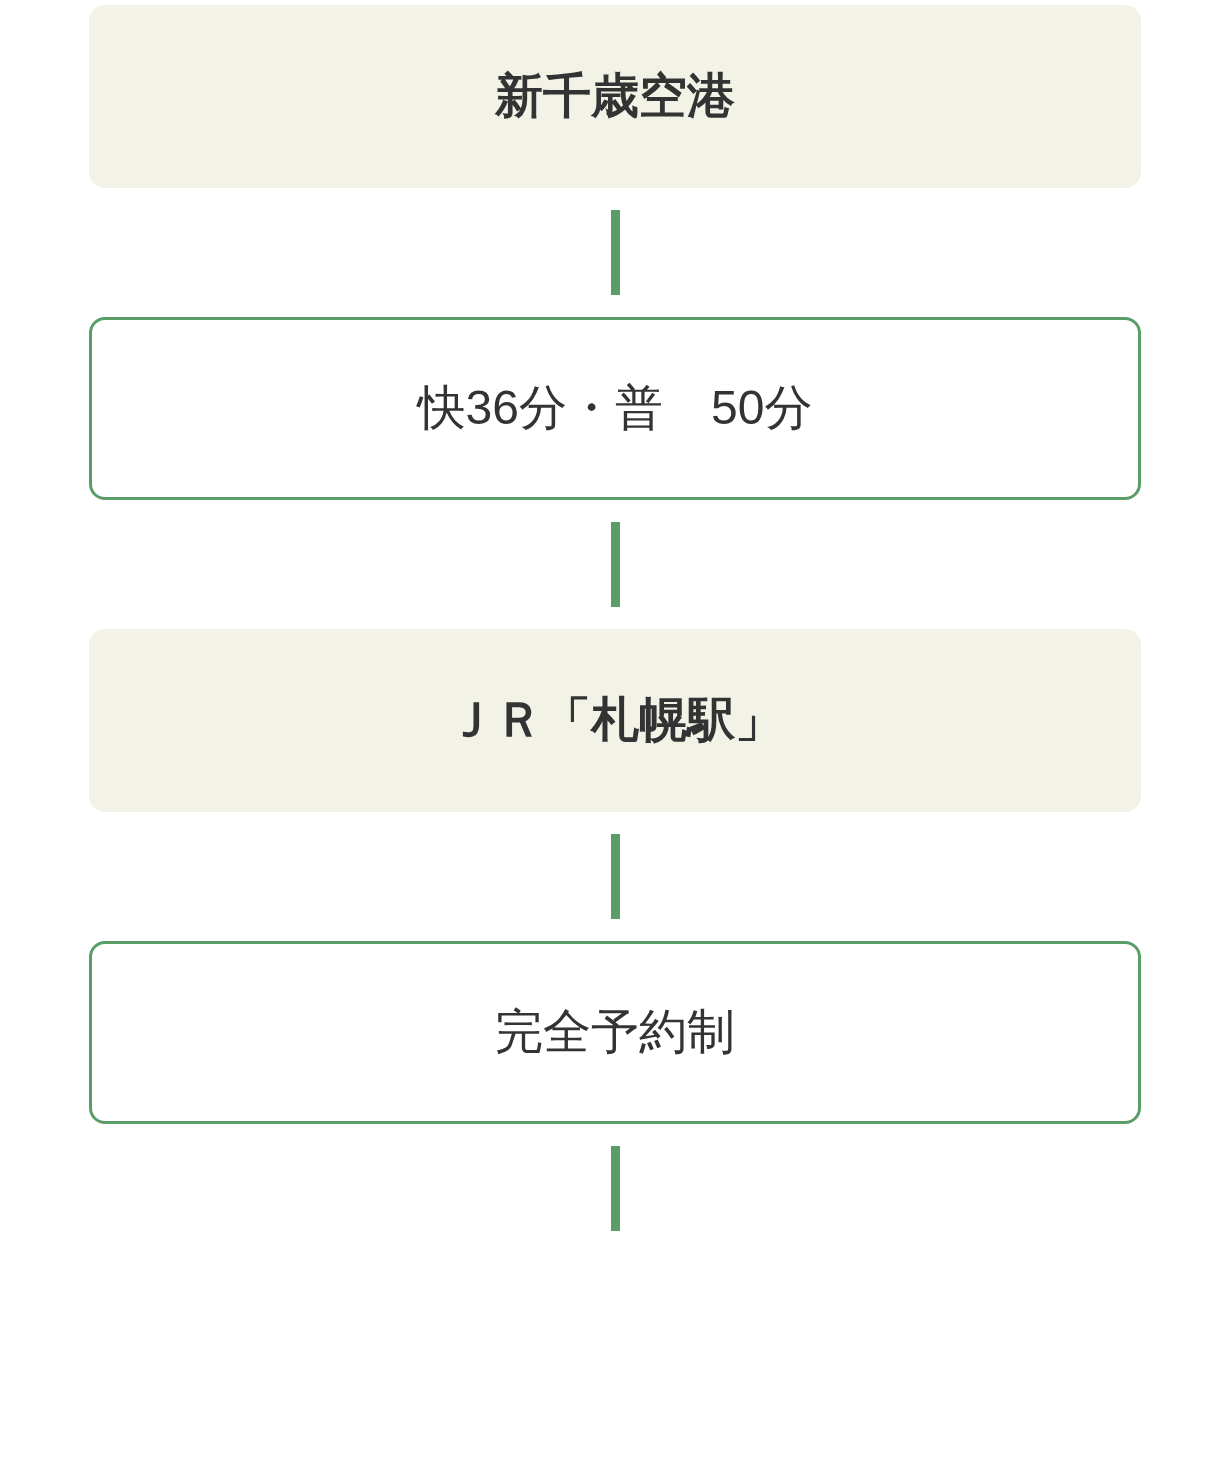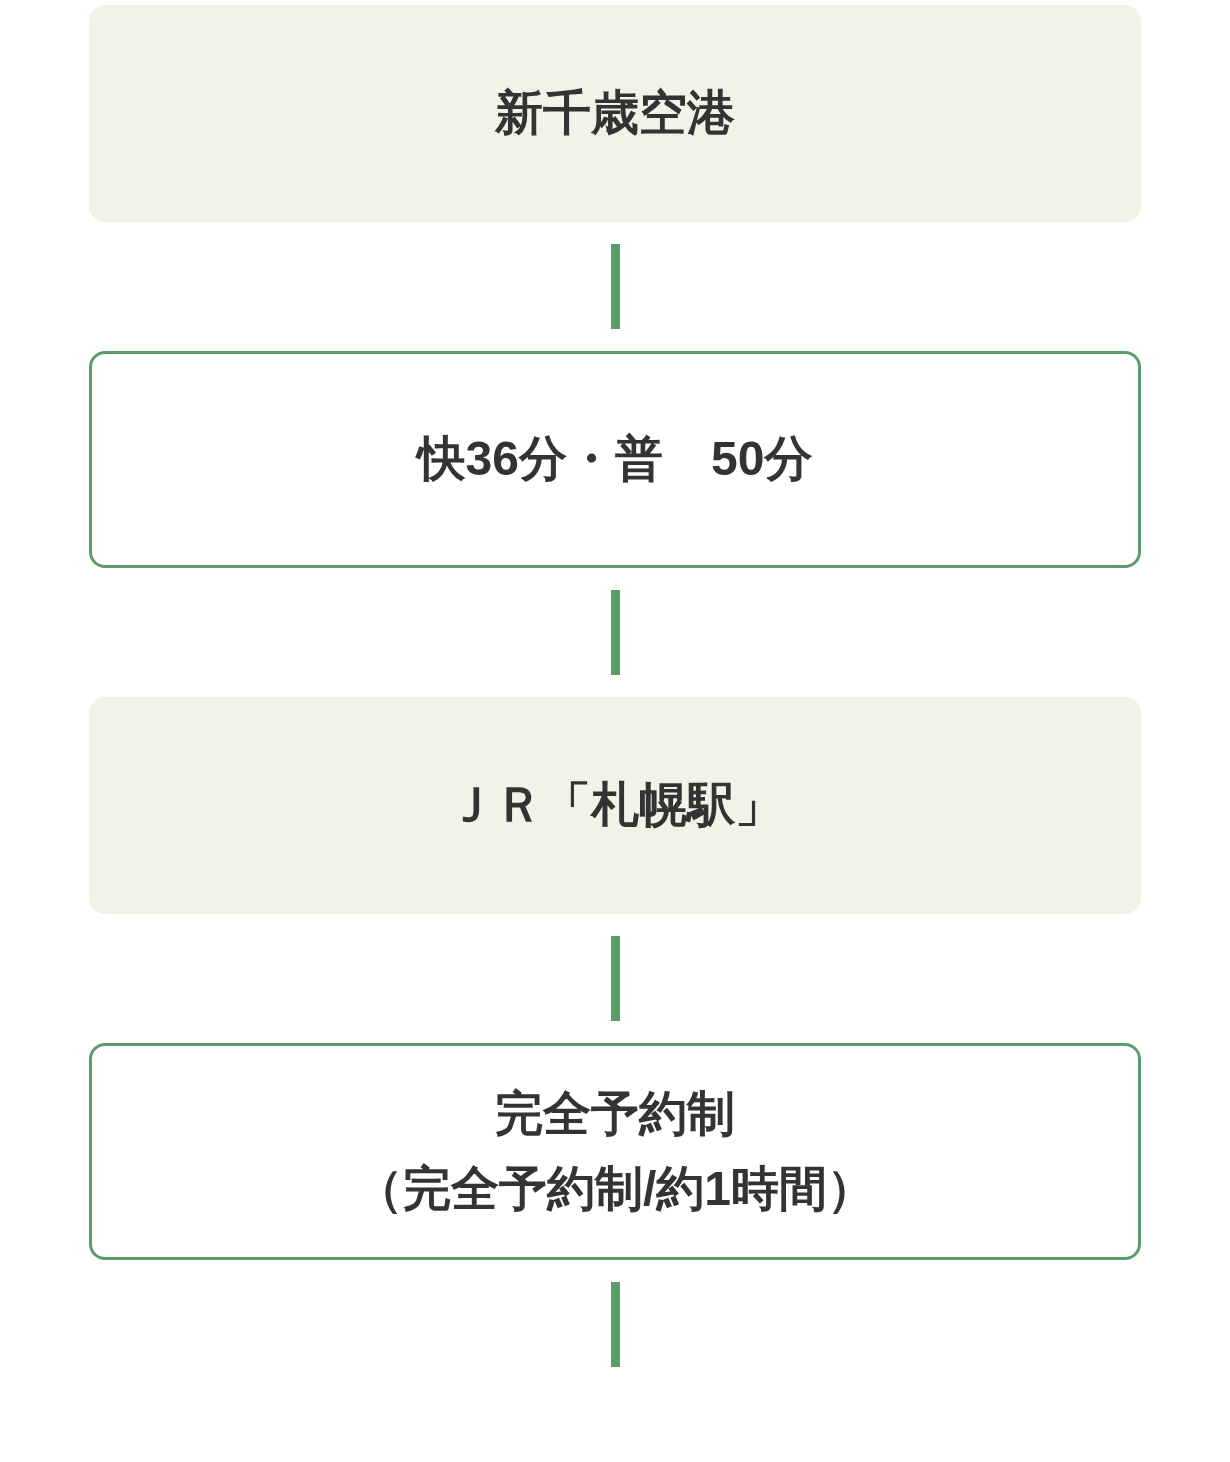--- a/index.html
+++ b/index.html
@@ -15,39 +15,39 @@
   }
   .flow{
     width:1052px;
     margin:0 auto;
     padding-top:5px;
     display:flex;
     flex-direction:column;
   }
   .node{
     box-sizing:border-box;
-    height:217px;
+    height:183px;
     border-radius:16px;
     display:flex;
     flex-direction:column;
     align-items:center;
     justify-content:center;
     font-size:48px;
     line-height:1.55;
     color:var(--text);
     text-align:center;
   }
   .node--station{
     background:var(--station-bg);
     font-weight:bold;
   }
   .node--transit{
     background:var(--box-bg);
     border:3px solid var(--green);
-    font-weight:700;
+    font-weight:400;
   }
   .connector{
     width:9px;
     height:85px;
     margin:22px auto;
     background:var(--green);
   }
 </style>
 </head>
 <body>
@@ -67,19 +67,18 @@
   <div class="connector"></div>
 
   <div class="node node--station">
     <span>ＪＲ「札幌駅」</span>
   </div>
 
   <div class="connector"></div>
 
   <div class="node node--transit">
     <span>完全予約制</span>
-    <span>（完全予約制/約1時間）</span>
   </div>
 
   <div class="connector"></div>
 
 
 </div>
 
 </body></html>

